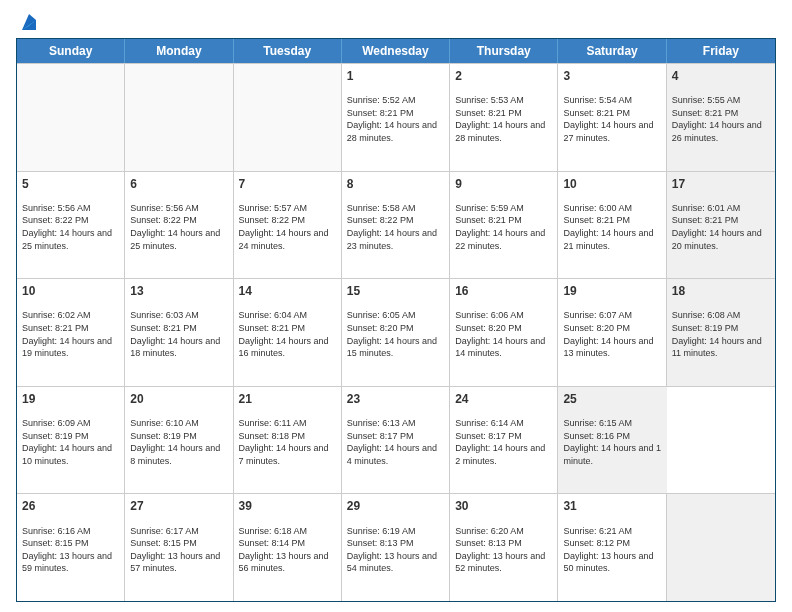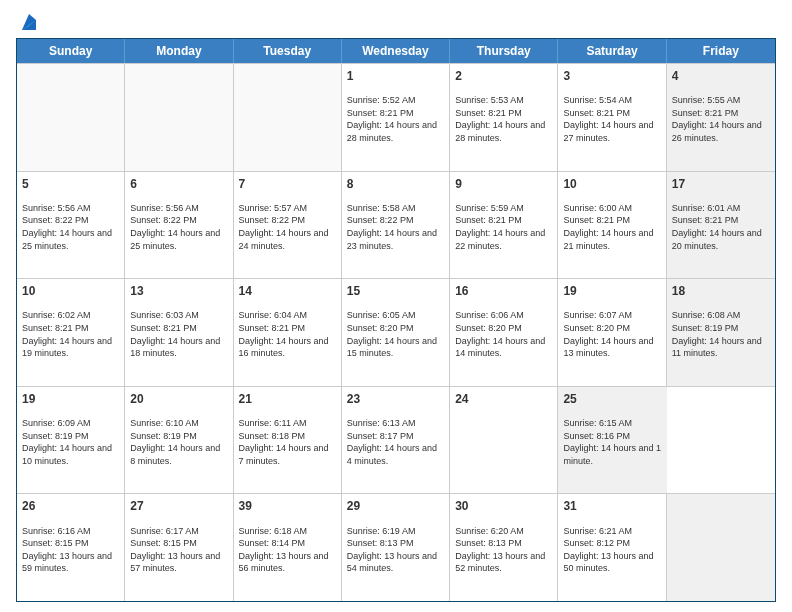--- a/index.html
+++ b/index.html
@@ -290,20 +290,24 @@
           </div>
           <div class="cal-cell">
             <span class="day-num">23</span>
             <div class="cell-text">Sunrise: 6:13 AM
 Sunset: 8:17 PM
 Daylight: 14 hours
 and 4 minutes.</div>
           </div>
           <div class="cal-cell">
             <span class="day-num">24</span>
+            <div class="cell-text">Sunrise: 6:14 AM
+Sunset: 8:17 PM
+Daylight: 14 hours
+and 2 minutes.</div>
           </div>
           <div class="cal-cell shaded">
             <span class="day-num">25</span>
             <div class="cell-text">Sunrise: 6:15 AM
 Sunset: 8:16 PM
 Daylight: 14 hours
 and 1 minute.</div>
           </div>
         </div>
         <div class="cal-week">

